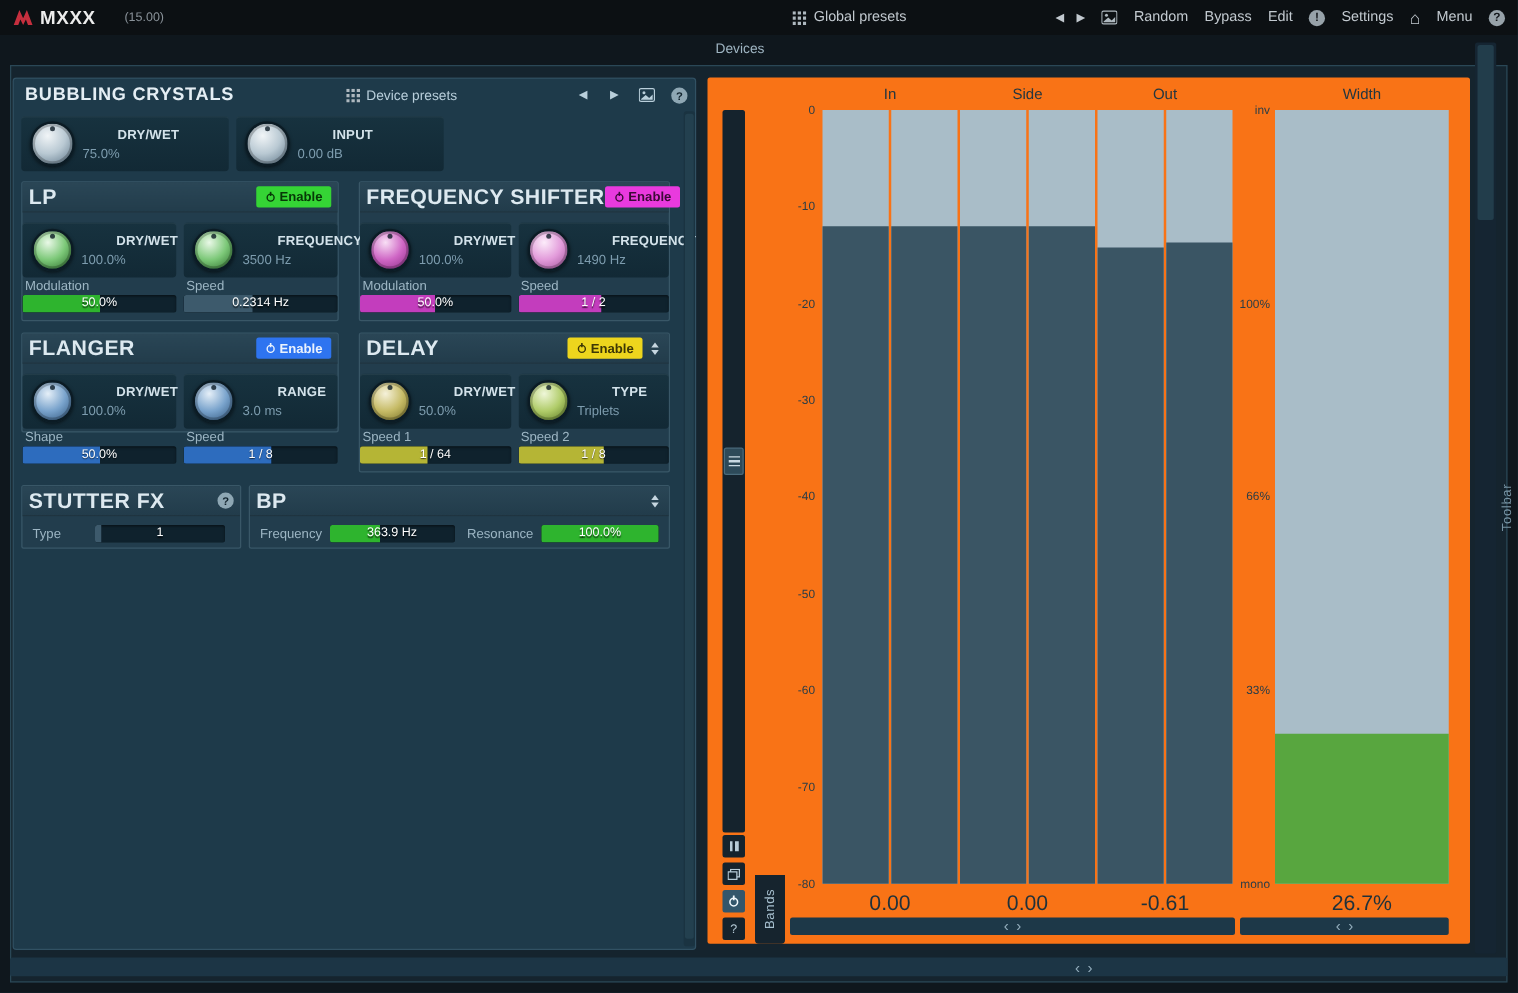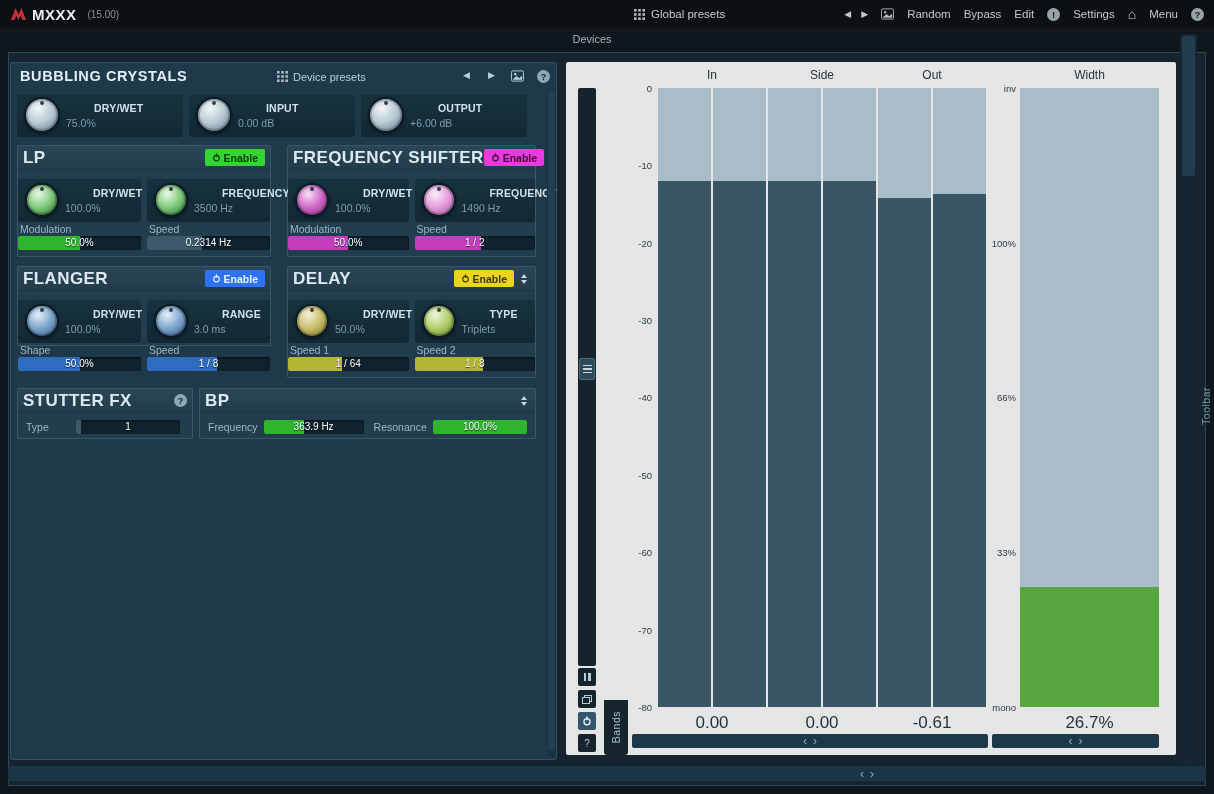--- a/index.html
+++ b/index.html
@@ -7,21 +7,21 @@
   body {
     position:relative; overflow:hidden;
     background:#0f171d; color:#c6d2da;
     font-family:"Liberation Sans", sans-serif;
   }
   
   .topbar { position:absolute; left:0; top:0; width:1214px; height:28px;
     background:#0c1013; display:flex; align-items:center; padding:0 10px; }
   .tb-left { display:flex; align-items:center; gap:5px; }
   .app-name { font-size:15px; font-weight:bold; color:#ececec; letter-spacing:.5px; }
-  .app-version { font-size:10px; color:#8a9299; margin-left:6px; }
+  .app-version { font-size:10px; color:#8a9299; margin-left:18px; }
   .tb-center { position:absolute; left:634px; top:0; height:28px; display:flex; align-items:center; gap:6px; font-size:11.5px; color:#c2c9cf; cursor:default; }
   .tb-right { margin-left:auto; display:flex; align-items:center; gap:13px; font-size:11.5px; color:#c2c9cf; }
   .tb-arrows { display:flex; gap:10px; align-items:center; }
   .tb-arrow { font-size:9px; color:#c2c9cf; }
   .circle-ic { width:13px; height:13px; border-radius:50%; background:#97a2a9; color:#14181c;
     font-size:9.5px; font-weight:bold; display:inline-flex; align-items:center; justify-content:center; }
   .home-ic { font-size:14px; line-height:14px; }
   .svg-ic { display:inline-flex; align-items:center; color:#aeb8bf; }
   
   .devices-tab { position:absolute; left:0; top:33px; width:1184px; text-align:center;
@@ -84,21 +84,21 @@
     box-shadow:inset 0 1px 2px rgba(0,0,0,.5); }
   .sfill { position:absolute; left:0; top:0; bottom:0; }
   .sval { position:absolute; inset:0; text-align:center; font-size:10px; line-height:14px;
     color:#fff; text-shadow:0 1px 1px rgba(0,0,0,.7); }
   .inline-row { display:flex; align-items:center; margin-top:7px; gap:6px;
     font-size:10.5px; color:#9db6c4; }
   .qcirc { width:13px; height:13px; border-radius:50%; background:#8ea7b4; color:#10222c;
     font-size:9px; font-weight:bold; display:inline-flex; align-items:center; justify-content:center; flex:none; }
   
   .meter-panel { position:absolute; left:566px; top:62px; width:610px; height:693px;
-    background:#e5e5e5; border-radius:2px; }
+    background:#f97316; border-radius:2px; }
   .m-header { position:absolute; top:6px; font-size:12px; color:#24363f; text-align:center; }
   .mcol { position:absolute; top:26px; width:53px; height:619px; background:#a9bdc8; }
   .mcol-dark { position:absolute; left:0; right:0; bottom:0; background:#3a5564; }
   .wcol { position:absolute; left:454px; top:26px; width:139px; height:619px; background:#a9bdc8; }
   .wcol-fill { position:absolute; left:0; right:0; bottom:0; }
   .dbl { position:absolute; left:52px; width:34px; text-align:right; font-size:9.5px; color:#2a3d47; }
   .wsl { position:absolute; left:406px; width:44px; text-align:right; font-size:9.5px; color:#2a3d47; }
   .readout { position:absolute; top:651px; text-align:center; font-size:17px; color:#1f313b; }
   .mini-sb { position:absolute; top:672px; height:14px; background:#1d3848; border-radius:2px;
     display:flex; align-items:center; justify-content:center; gap:6px; color:#93adbc; font-size:12px; }
@@ -220,27 +220,20 @@
       <div class="kvalue">75.0%</div>
     </div>
   </div>
   <div class="master-box" style="left:178px;">
     <div class="knob knob-lg k-grey"></div>
     <div class="ktxt">
       <div class="klabel">INPUT</div>
       <div class="kvalue">0.00 dB</div>
     </div>
   </div>
-  <div class="master-box" style="left:350px;">
-    <div class="knob knob-lg k-grey"></div>
-    <div class="ktxt">
-      <div class="klabel">OUTPUT</div>
-      <div class="kvalue">+6.00 dB</div>
-    </div>
-  </div>
 
   <section class="fx" style="left:6px; top:82px; width:254px; height:112px;">
     <div class="fx-head">
       <span class="fx-title">LP</span>
       <button class="enable" style="background: rgb(53, 212, 53); color: rgb(7, 56, 7);">
         <svg width="9" height="9" viewBox="0 0 12 12">
             <circle cx="6" cy="6.8" r="3.7" fill="none" stroke="currentColor" stroke-width="1.5"></circle>
             <line x1="6" y1="0.5" x2="6" y2="5" stroke="currentColor" stroke-width="1.7"></line>
           </svg>
         <span>Enable</span>

